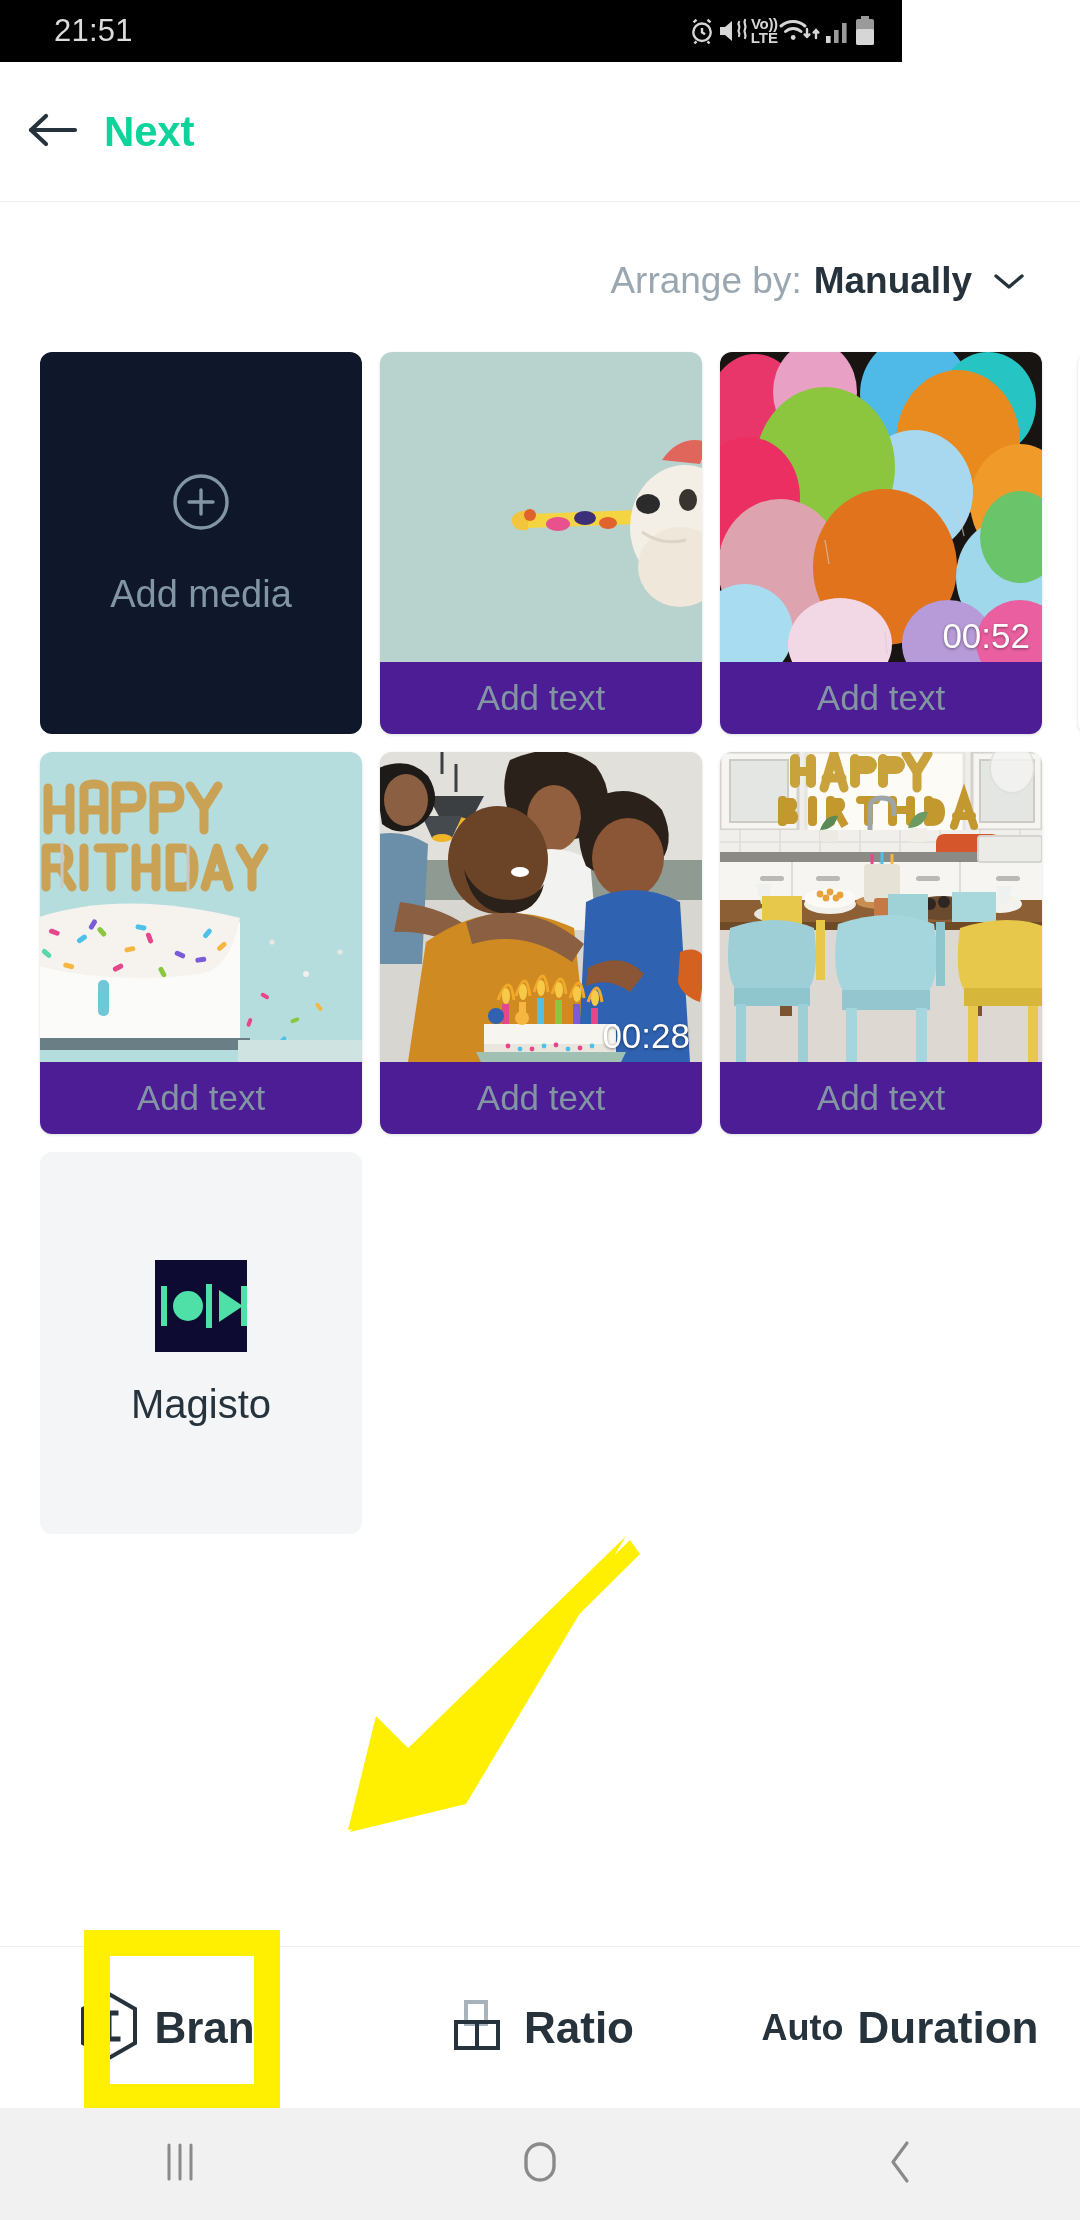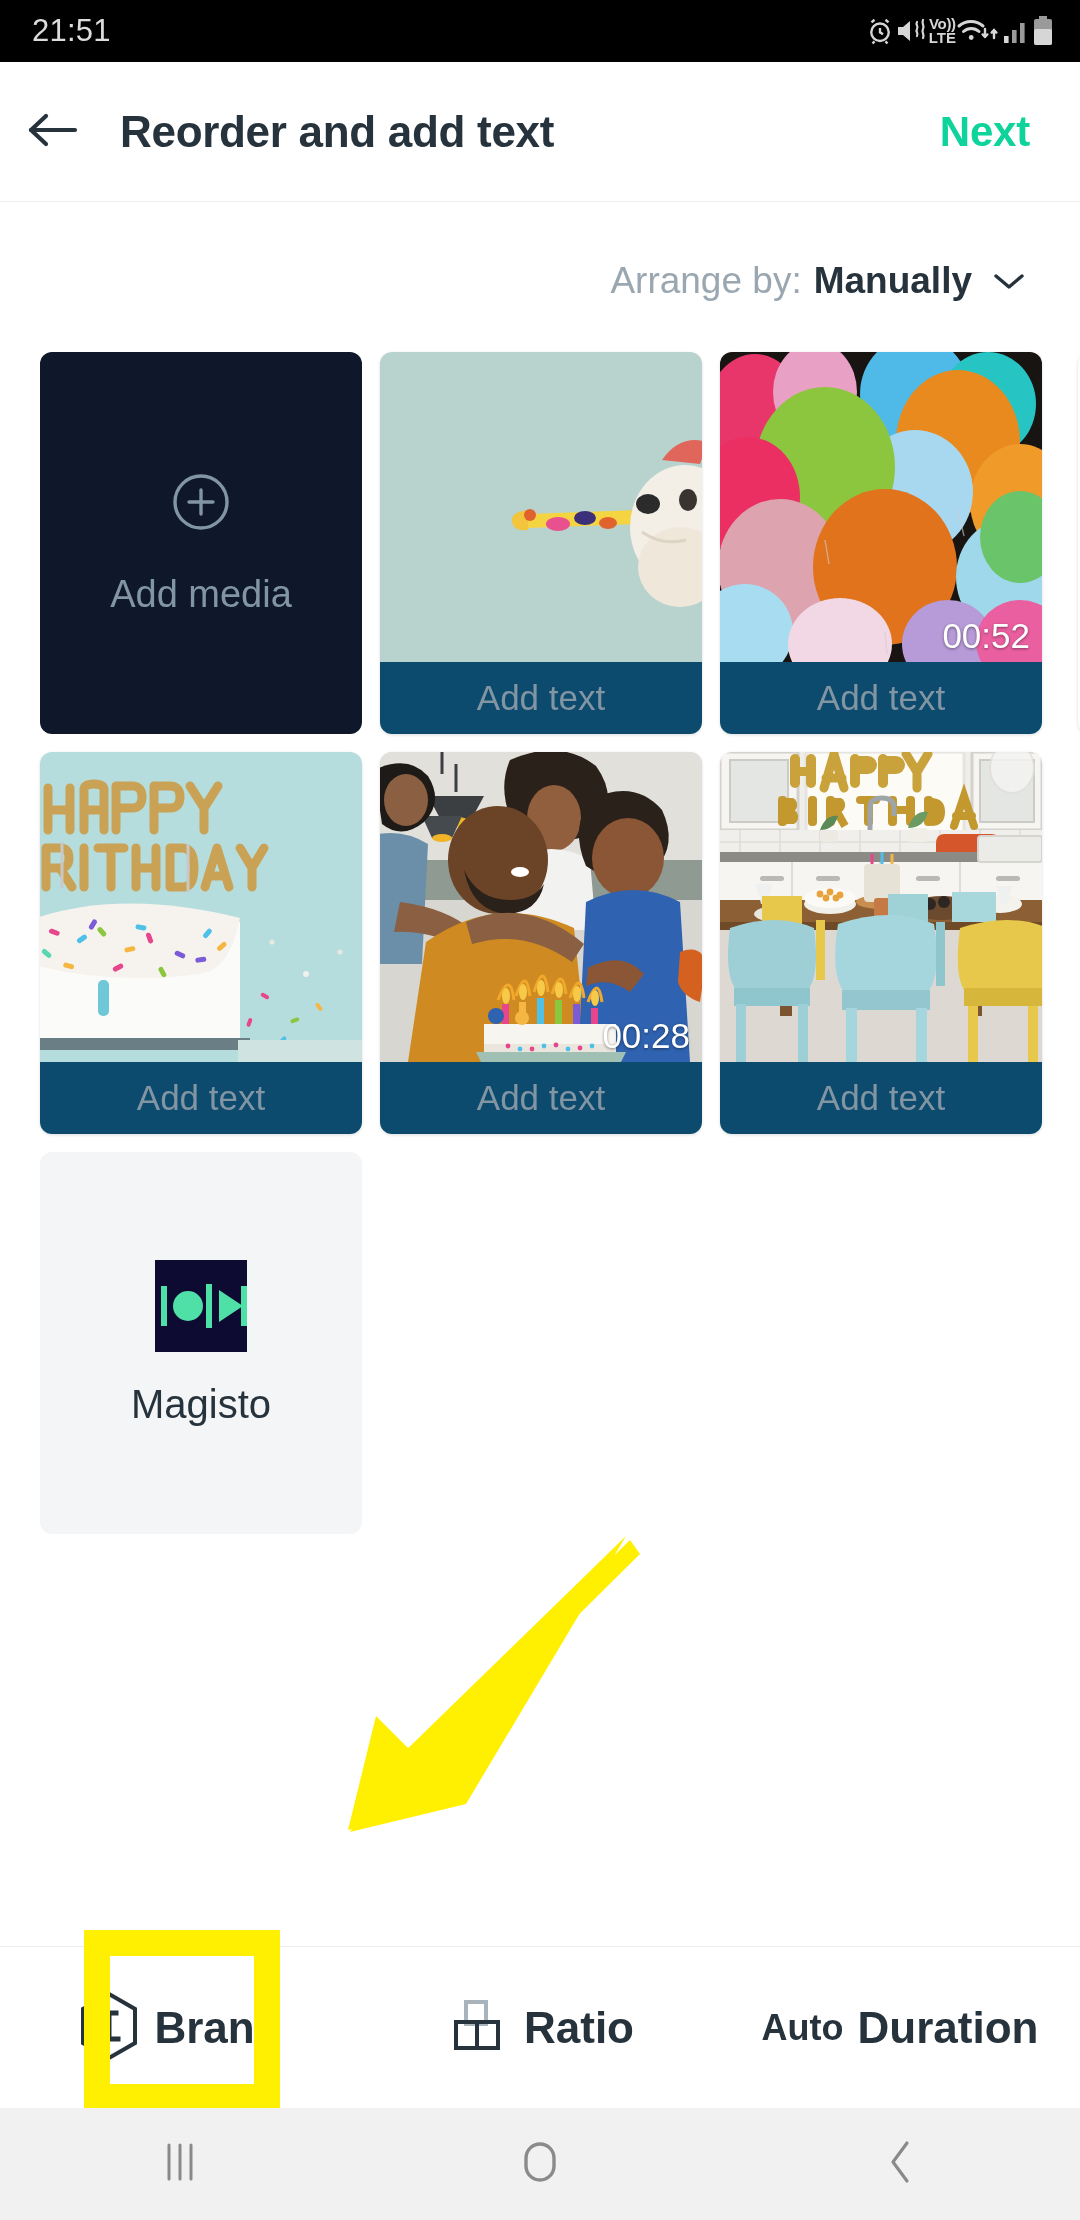--- a/index.html
+++ b/index.html
@@ -6,24 +6,24 @@
   html,body{ background:#ffffff; }
   body{
     width:1080px; height:2220px;
     font-family:"Liberation Sans", sans-serif;
     position:relative; overflow:hidden;
     -webkit-font-smoothing:antialiased;
   }
 
   
   .statusbar{
-    position:absolute; top:0; left:0; width:1080px; height:62px;
+    position:absolute; top:0; left:0; width:902px; height:62px;
     background:#000; color:#d6d6d6;
     display:flex; align-items:center; justify-content:space-between;
-    padding:0 26px 0 32px;
+    padding:0 26px 0 54px;
   }
   .clock{ font-size:31px; letter-spacing:.2px; color:#dcdcdc; }
   .sys-icons{ display:flex; align-items:center; }
   .sys-icons svg{ display:block; }
   .volte{ display:flex; flex-direction:column; align-items:center;
           line-height:.92; font-size:15px; color:#d6d6d6; font-weight:600; }
   .volte span:first-child{ letter-spacing:-.3px; }
 
   
   .appbar{
@@ -67,21 +67,21 @@
   .tile.placeholder{
     background:#0f172a; box-shadow:none;
     display:flex; flex-direction:column;
     align-items:center; justify-content:center;
   }
   .tile-thumb{
     width:100%; height:310px; position:relative; overflow:hidden;
   }
   .tile-caption{
     height:72px; display:flex; align-items:center; justify-content:center;
-    font-size:35px; color:#8295a3; background:#0c4a6e;
+    font-size:35px; color:#8295a3; background:#4c1d95;
   }
   .dur-badge{
     position:absolute; right:12px; bottom:6px;
     color:#fff; font-size:35px; font-weight:500;
     text-shadow:0 1px 3px rgba(0,0,0,.45);
   }
   .plus-circle{ margin-bottom:36px; }
   .placeholder-label{ font-size:38px; color:#8295a3; }
 
   
@@ -182,21 +182,20 @@
 
 <div class="appbar">
   <div class="back-btn">
     <span>
       <svg width="54" height="42" viewBox="0 0 54 42" fill="none" stroke="#27333c" stroke-width="4.2" stroke-linecap="round" stroke-linejoin="round">
         <path d="M50 21H6"></path>
           <path d="M21 7 6 21l15 14"></path>
       </svg>
     </span>
   </div>
-  <div class="appbar-title">Reorder and add text</div>
   <div class="next-btn">Next</div>
 </div>
 
 <div class="arrange-row">
   <span class="arrange-label">Arrange by:</span>
   <span class="arrange-value">Manually</span>
   <span class="arrange-caret">
     <svg width="34" height="22" viewBox="0 0 34 22" fill="none" stroke="#27333c" stroke-width="3.4" stroke-linecap="round" stroke-linejoin="round">
         <path d="M4 6l13 11L30 6"></path>
       </svg>

